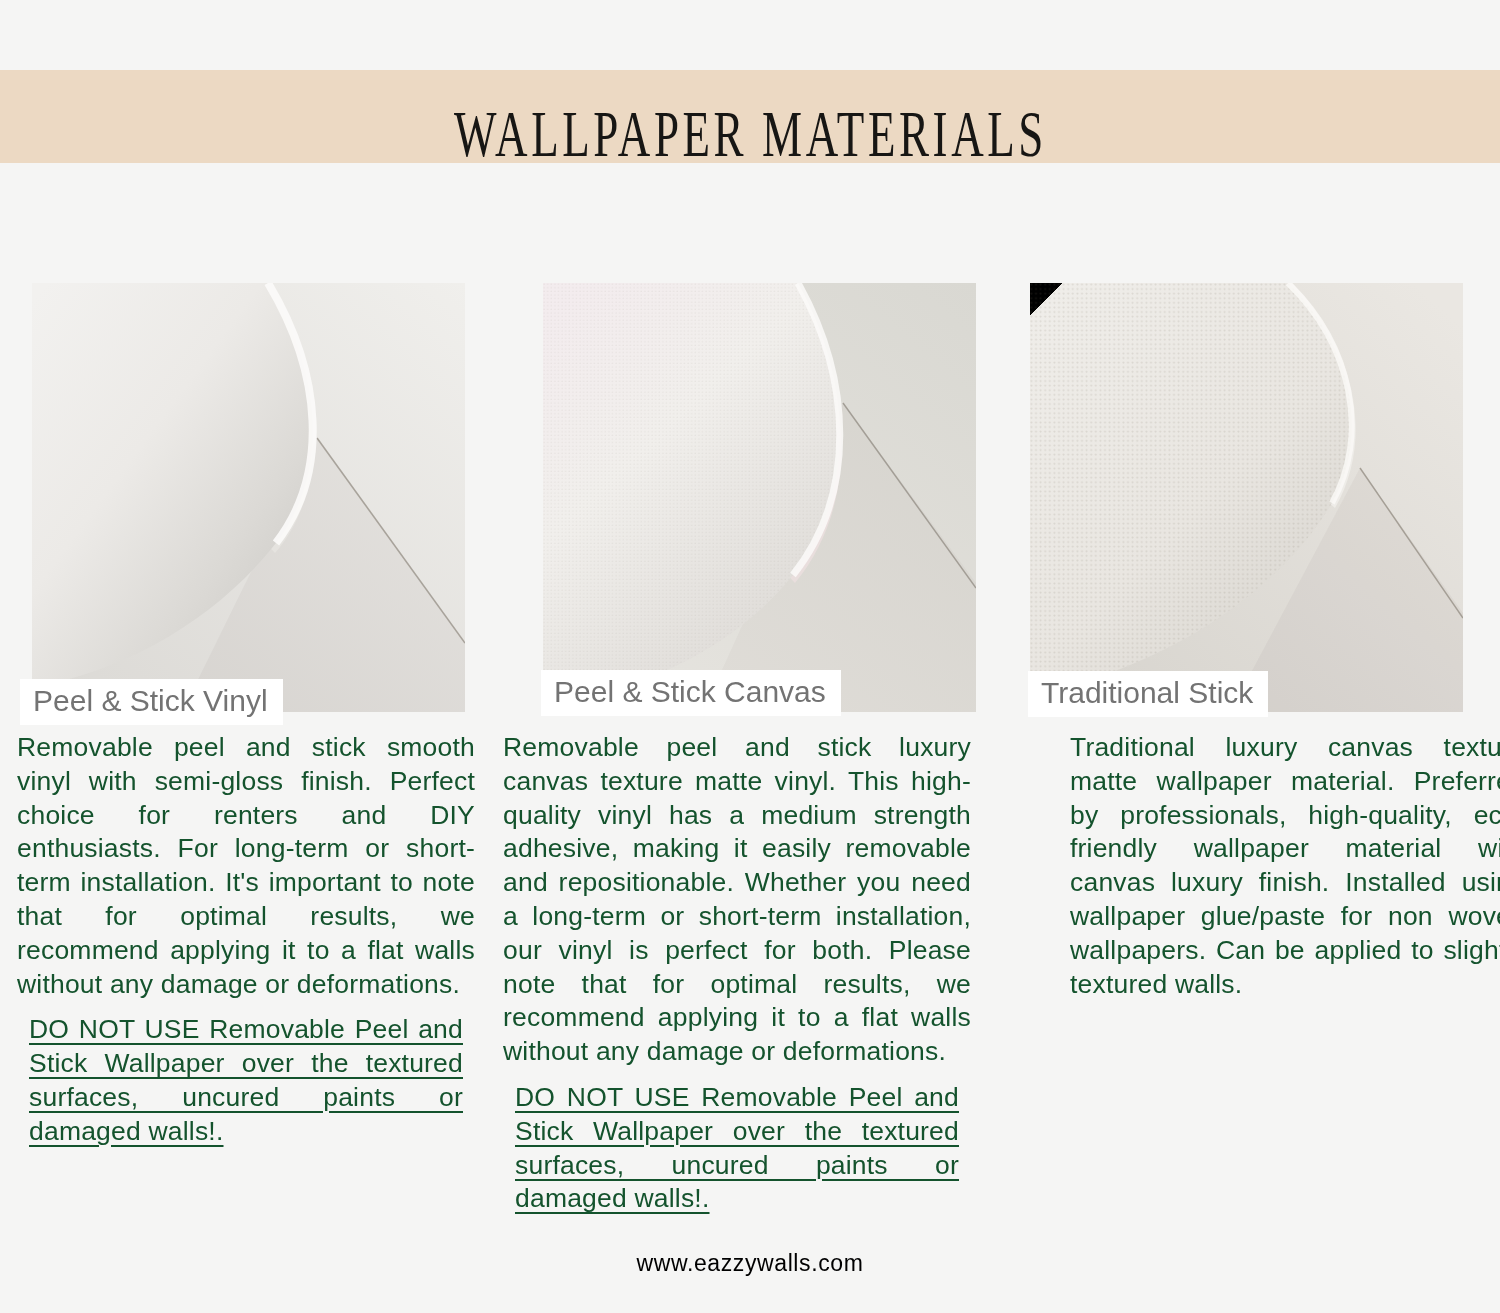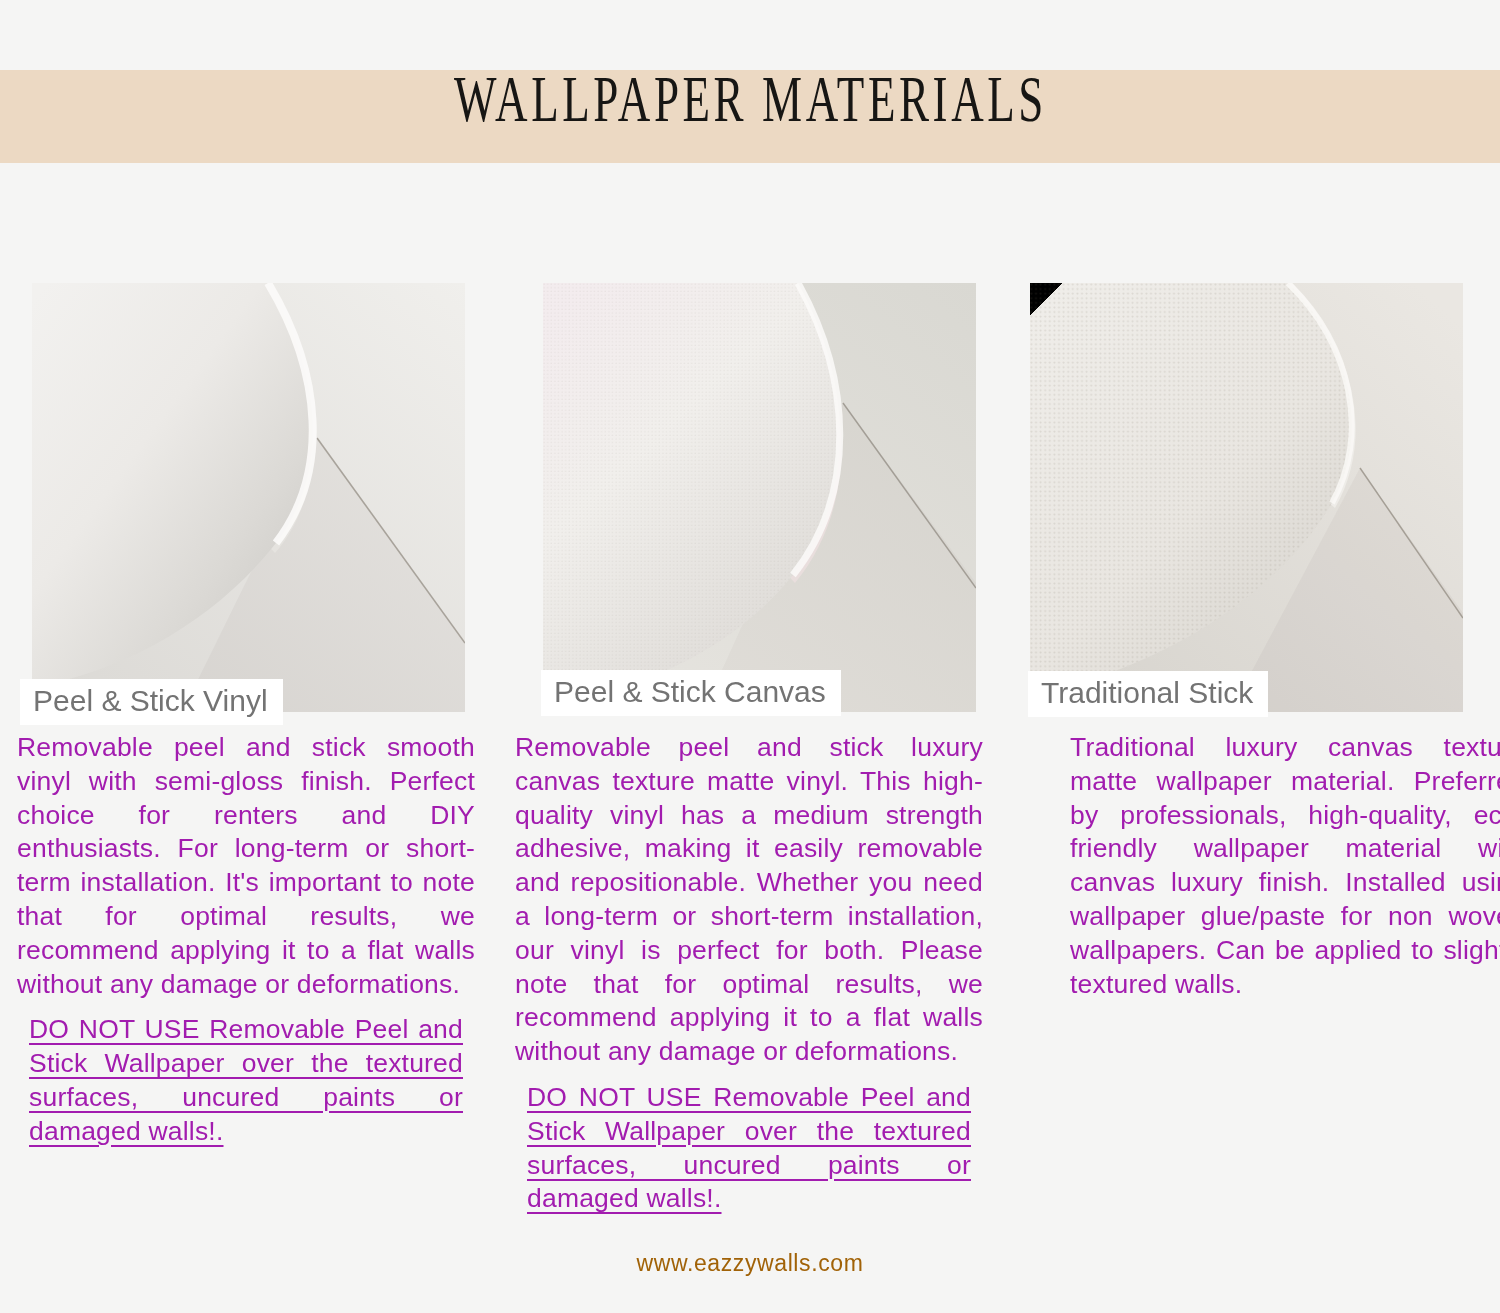--- a/index.html
+++ b/index.html
@@ -8,21 +8,21 @@
     background:#f5f5f4;
     font-family:"Liberation Sans","DejaVu Sans",sans-serif;
     color:#1e1e1e;
     -webkit-font-smoothing:antialiased;
     overflow:hidden;
   }
   
   .band{
     position:absolute;left:0;top:70px;width:1500px;height:93px;
     background:#ecd9c3;
-    display:flex;align-items:flex-start;justify-content:center;
+    display:flex;align-items:flex-end;justify-content:center;
   }
   .band-title{
     font-family:"Liberation Serif","DejaVu Serif",serif;
     font-weight:500;
     font-size:50px;
     letter-spacing:4px;
     color:#171614;
     display:inline-block;
     transform:scale(0.9,1.32);
     transform-origin:center;
@@ -49,40 +49,40 @@
   }
   #label-1{left:20px;top:679px;}
   #label-2{left:541px;top:670px;}
   #label-3{left:1028px;top:671px;}
   
   .desc-block{
     position:absolute;top:731px;
     font-size:26.5px;
     line-height:33.8px;
     text-align:justify;
-    color:#a21caf;
+    color:#14532d;
     letter-spacing:0.2px;
   }
   #desc-1{left:17px;width:458px;}
-  #desc-2{left:515px;width:468px;}
+  #desc-2{left:503px;width:468px;}
   #desc-3{left:1070px;width:456px;}
   .desc-text{margin:0;}
   .warning-text{
     margin:12px;
     text-decoration:underline;
     text-decoration-thickness:2px;
     text-underline-offset:5px;
   }
   
   .footer{
     position:absolute;left:0;top:1250px;width:1500px;
     text-align:center;
     font-size:23px;
     letter-spacing:0.6px;
-    color:#a16207;
+    color:#000000;
   }
 </style>
 </head>
 <body>
 
 <header class="band">
   <div class="band-title">WALLPAPER MATERIALS</div>
 </header>
 
 <div class="sample" id="sample-1">

